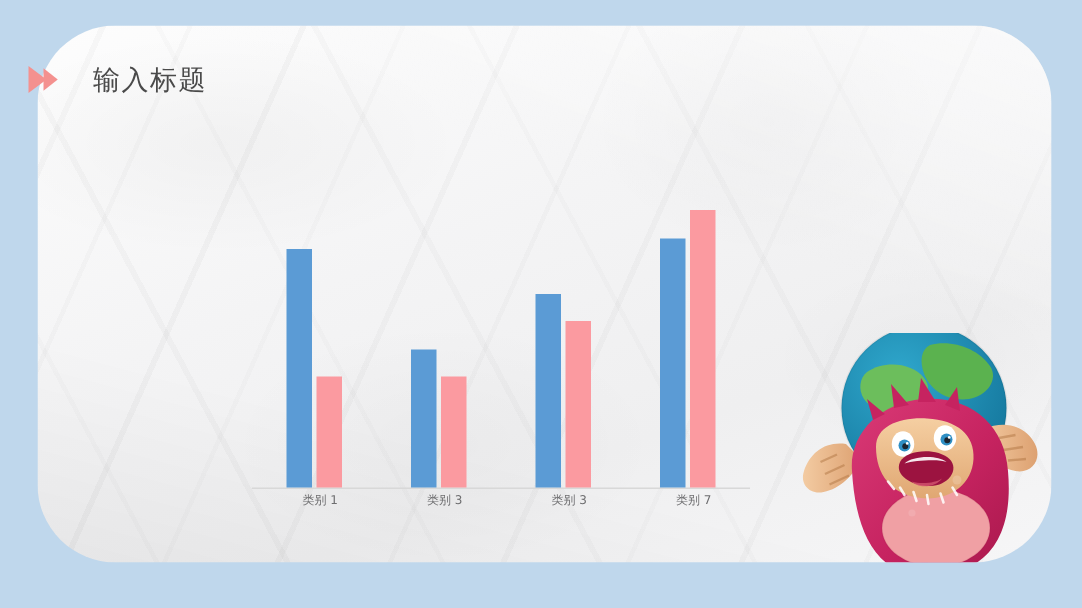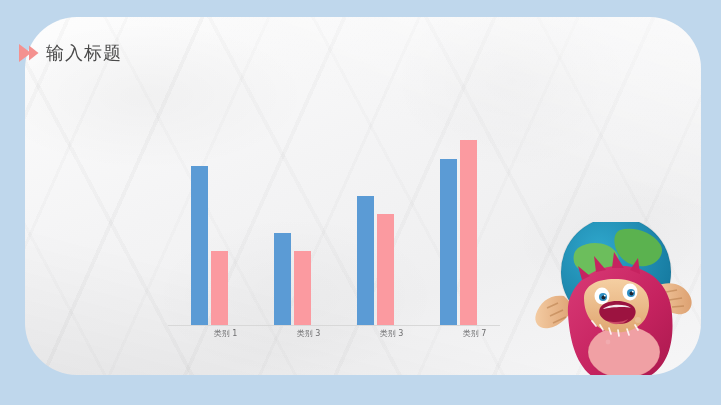--- a/index.html
+++ b/index.html
@@ -50,21 +50,21 @@
     background:
       linear-gradient(200deg, rgba(255,255,255,0.55) 0%, rgba(0,0,0,0.0) 35%),
       linear-gradient(15deg, rgba(0,0,0,0.045) 0%, rgba(0,0,0,0) 28%);
     pointer-events:none;
   }
 
   
   .title-row{position:absolute;left:14px;top:38px;height:30px;display:flex;align-items:center;}
   .arrow-icon{width:28px;height:28px;display:block;}
   .title-text{
-    margin-left:4px;font-size:18px;color:#4a4a4a;letter-spacing:1px;
+    margin-left:20px;font-size:18px;color:#4a4a4a;letter-spacing:1px;
     font-family:Liberation Serif, serif;
     white-space:nowrap;
   }
 
   
   .body-text{
     position:absolute;left:152px;top:82px;width:405px;
     font-size:11px;line-height:19px;color:#58585a;
     font-family:"DejaVu Sans","Liberation Sans",sans-serif;
     text-align:justify;
@@ -76,21 +76,21 @@
   }
   .plot{position:absolute;left:0;top:0;width:332px;height:186px;}
   .axis{position:absolute;left:0;bottom:0;width:332px;height:1px;background:#d8d8d8;}
   .group{position:absolute;bottom:1px;height:185px;}
   .bar{
     position:absolute;bottom:0;width:17px;
   }
   .bar.s1{background:#5b9bd5;}
   .bar.s3{background:#fb9aa0;}
   .cat-row{
-    position:absolute;left:16px;top:188px;width:332px;height:14px;
+    position:absolute;left:4px;top:188px;width:332px;height:14px;
   }
   .cat{
     position:absolute;top:0;font-size:8px;color:#6d6d6f;
     font-family:"DejaVu Sans","Liberation Sans",sans-serif;
     text-align:center;white-space:nowrap;transform:translateX(-50%);
   }
   .legend{
     position:absolute;left:0;top:206px;width:332px;
     display:flex;justify-content:center;align-items:center;gap:11px;
   }

